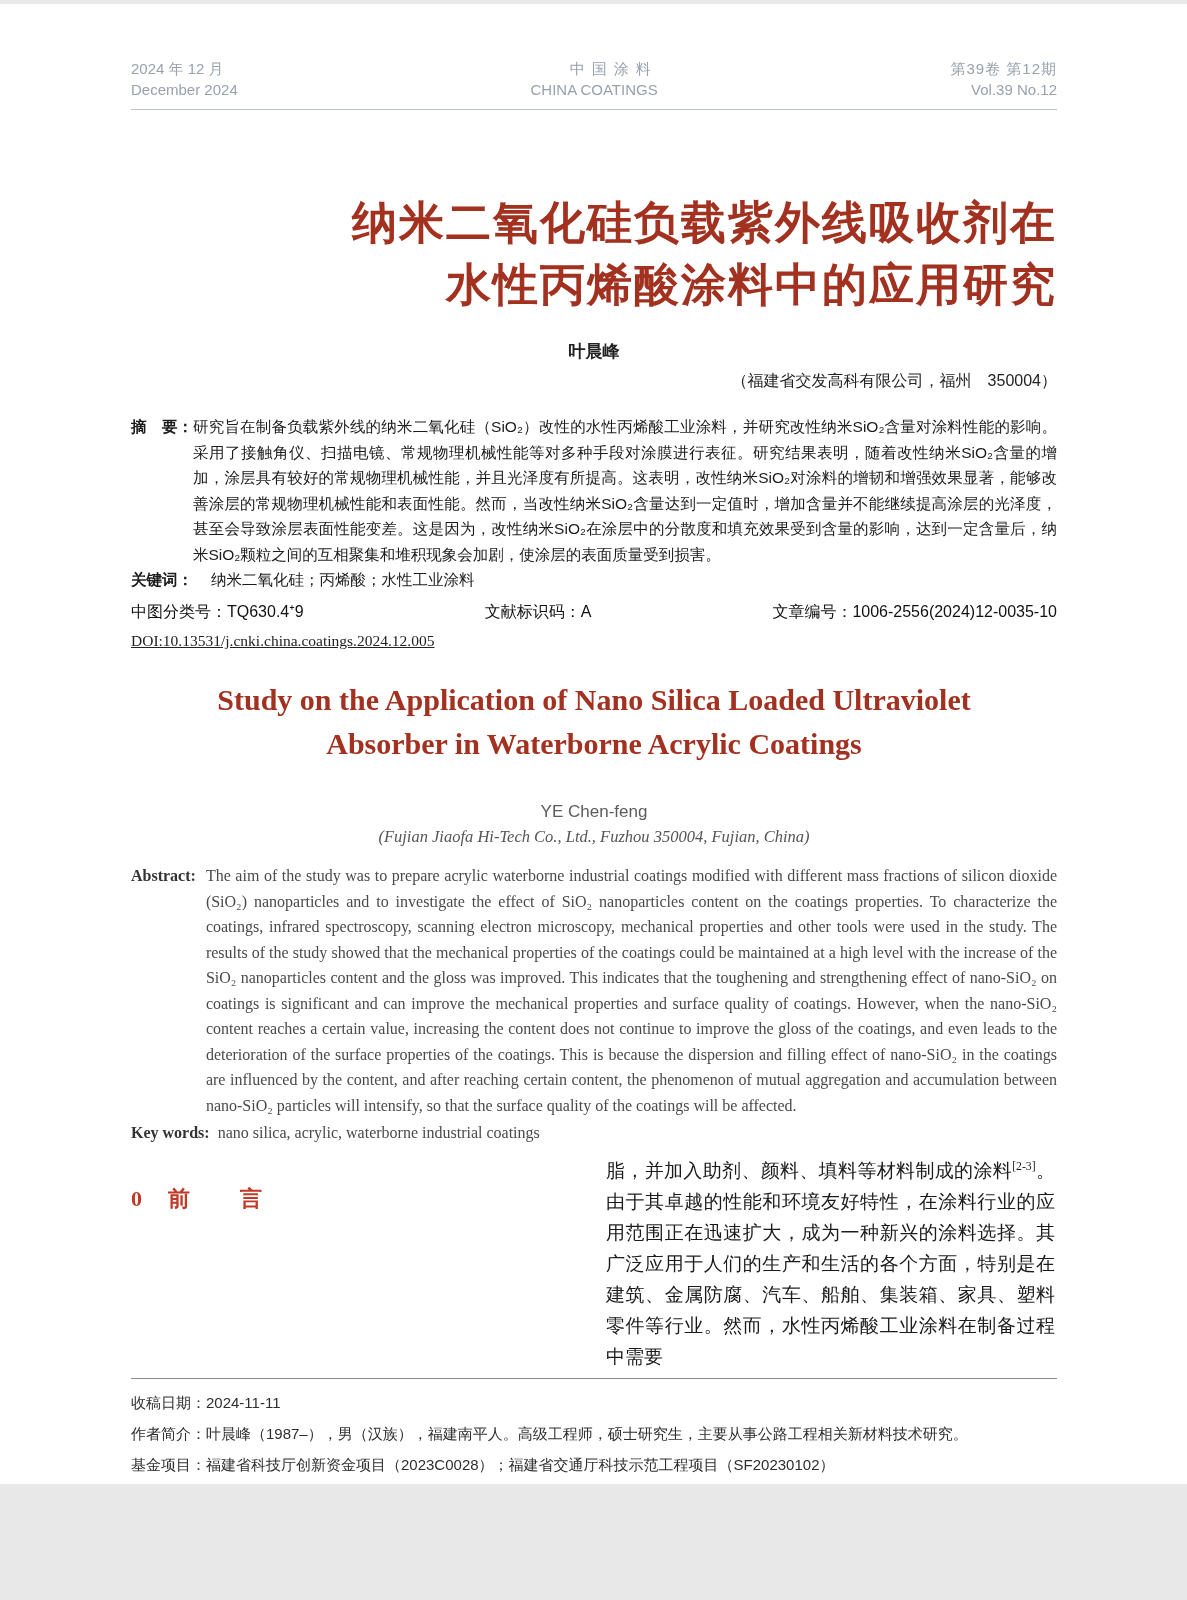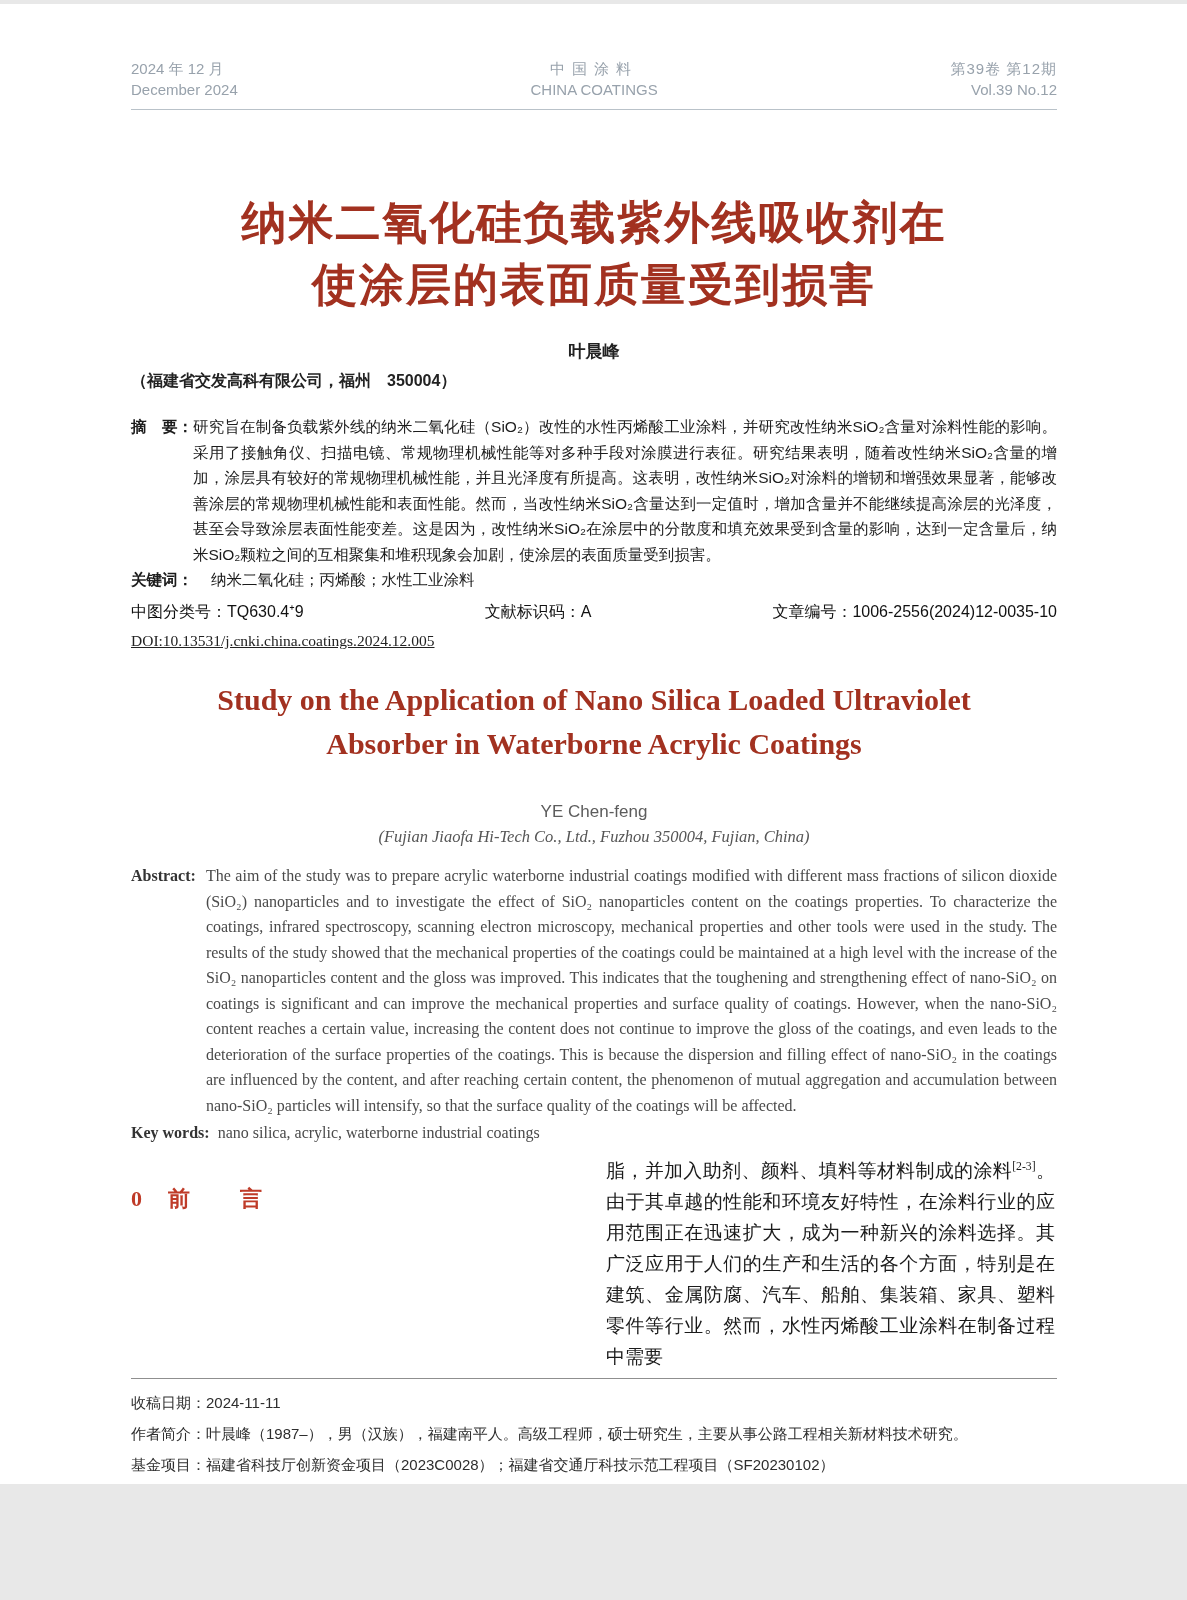--- a/index.html
+++ b/index.html
@@ -13,31 +13,31 @@
   
   .header-row {
     padding-top:54px; padding-bottom:9px;
     display:flex; justify-content:space-between; align-items:flex-end;
     color:#98a2ac; font-size:15px; line-height:21px;
     border-bottom:1px solid #b9c2c9;
   }
   .h-left { text-align:left; }
   .h-center { text-align:center; }
   .h-right { text-align:right; }
-  .jcn { letter-spacing:7px; }
+  .jcn { letter-spacing:7px;text-align:right; }
   .hiss { letter-spacing:1px; }
 
   
   .cn-title {
-    margin-top:82px; text-align:center;
+    margin-top:82px; text-align:right;
     font-size:45px; line-height:62px; font-weight:900; letter-spacing:2px;
     color:#a23120;
   }
   .cn-author { margin-top:24px; text-align:center; font-size:17px; font-weight:700; color:#222; }
-  .cn-affil  { margin-top:8px;  text-align:left; font-size:16px; font-weight:700; color:#222; }
+  .cn-affil  { margin-top:8px;  text-align:right; font-size:16px; font-weight:400; color:#222; }
 
   
   .hang { display:flex; align-items:flex-start; }
   .hang .label { white-space:nowrap; flex:0 0 auto; }
   .abstract-cn { margin-top:22px; font-size:15.5px; line-height:25.5px; color:#1c1c1c; }
   .abstract-cn .label { font-weight:700; }
   .abstract-cn .txt { text-align:justify; }
   .keywords-cn { margin-top:0px; font-size:15.5px; line-height:26px; color:#1c1c1c;gap:18px; }
   .keywords-cn .label { font-weight:700; }
   .clc-row {
@@ -114,21 +114,21 @@
       <div class="h-right">
         <div class="hiss">第39卷 第12期</div>
         <div>Vol.39  No.12</div>
       </div>
     </div>
   </div>
 
   <div class="content">
     <div class="cn-title">
       <div>纳米二氧化硅负载紫外线吸收剂在</div>
-      <div>使涂层的表面质量受到损害</div>
+      <div>水性丙烯酸涂料中的应用研究</div>
     </div>
     <div class="cn-author">叶晨峰</div>
     <div class="cn-affil">（福建省交发高科有限公司，福州　350004）</div>
 
     <div class="abstract-cn hang">
       <span class="label">摘　要：</span>
       <span class="txt">研究旨在制备负载紫外线的纳米二氧化硅（SiO₂）改性的水性丙烯酸工业涂料，并研究改性纳米SiO₂含量对涂料性能的影响。采用了接触角仪、扫描电镜、常规物理机械性能等对多种手段对涂膜进行表征。研究结果表明，随着改性纳米SiO₂含量的增加，涂层具有较好的常规物理机械性能，并且光泽度有所提高。这表明，改性纳米SiO₂对涂料的增韧和增强效果显著，能够改善涂层的常规物理机械性能和表面性能。然而，当改性纳米SiO₂含量达到一定值时，增加含量并不能继续提高涂层的光泽度，甚至会导致涂层表面性能变差。这是因为，改性纳米SiO₂在涂层中的分散度和填充效果受到含量的影响，达到一定含量后，纳米SiO₂颗粒之间的互相聚集和堆积现象会加剧，使涂层的表面质量受到损害。</span>
     </div>
     <div class="keywords-cn hang">
       <span class="label">关键词：</span>

